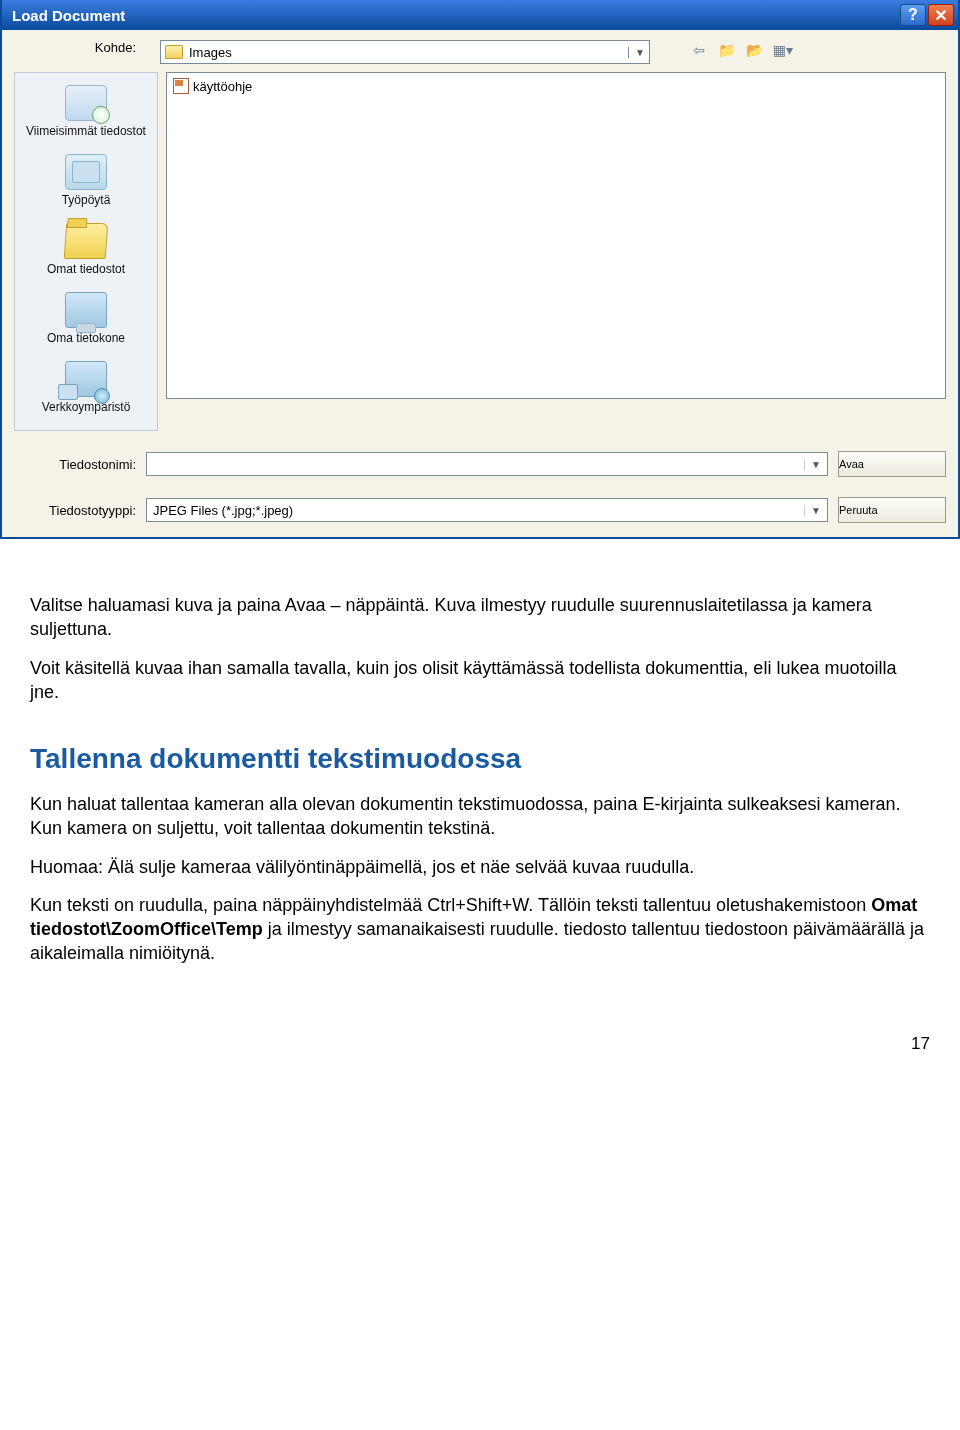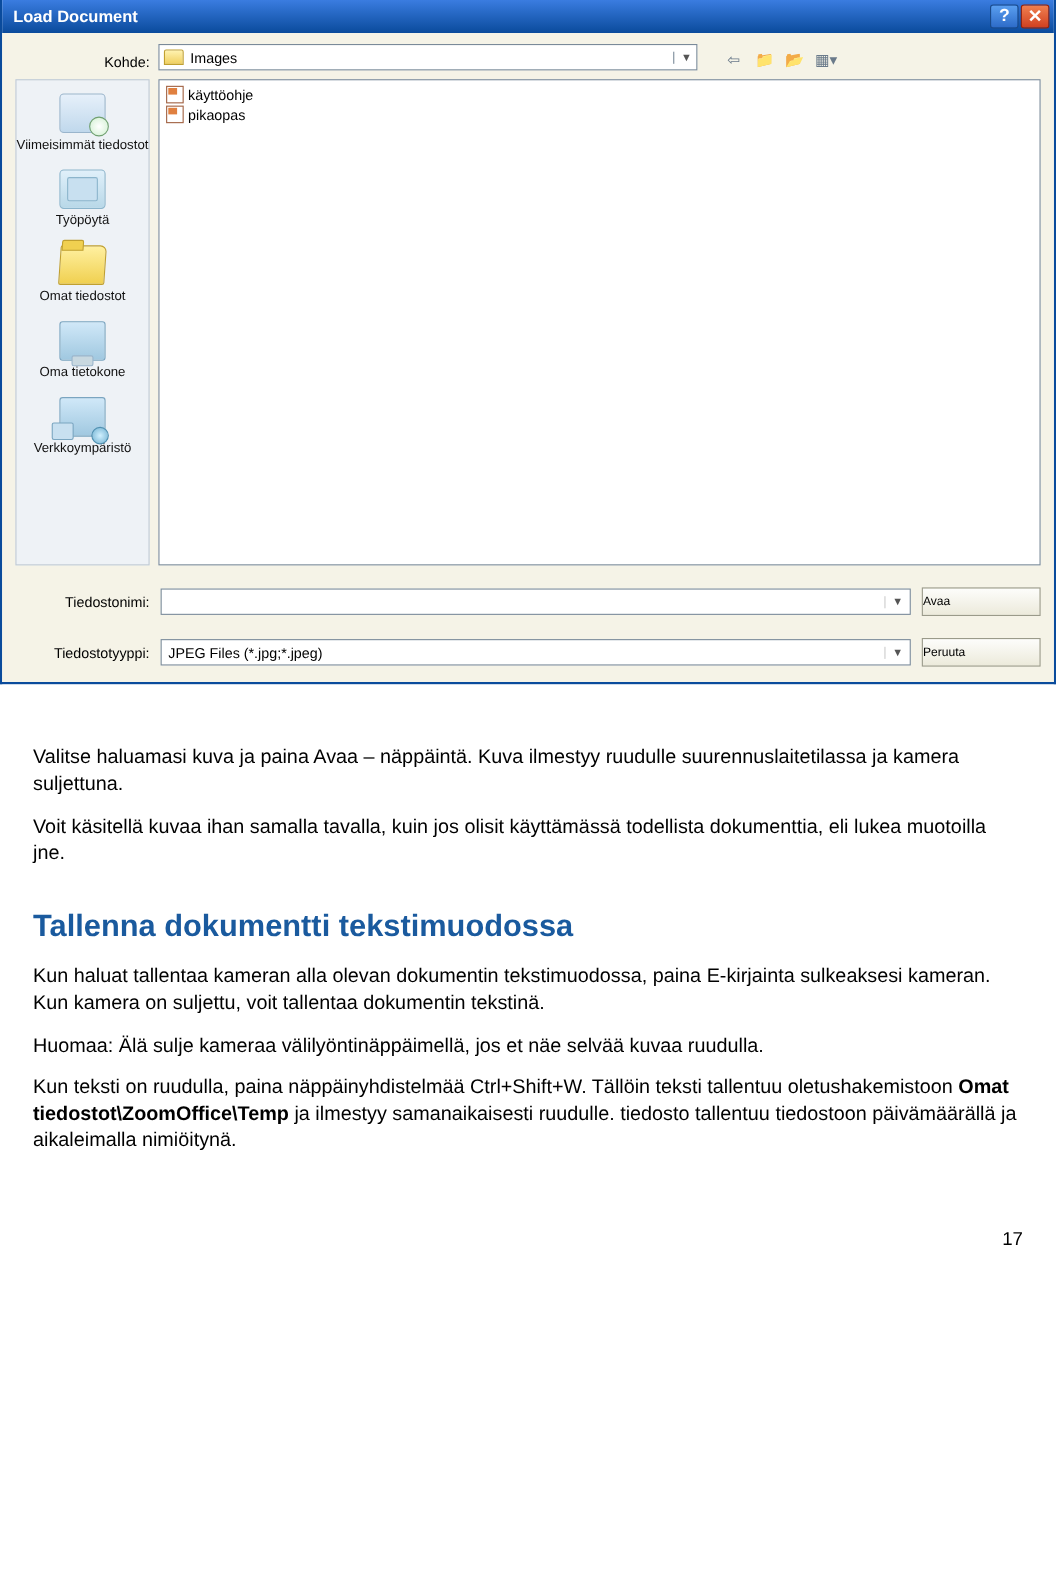--- a/index.html
+++ b/index.html
@@ -6,46 +6,46 @@
   body { font-family: Arial, sans-serif; background: #fff; width: 960px; }
   
   .dialog-outer { border: 2px solid #0a4b9c; border-top: none; margin: 0 0 30px 0; }
   .titlebar { background: linear-gradient(#3a7ce0, #0a4b9c); height: 30px; display: flex; align-items: center; padding: 0 4px 0 10px; color: #fff; font-weight: bold; font-size: 15px; }
   .titlebar-spacer { flex: 1; }
   .titlebar-btn { width: 26px; height: 22px; border-radius: 3px; margin-left: 2px; display: flex; align-items: center; justify-content: center; font-weight: bold; font-size: 16px; }
   .help-btn { background: linear-gradient(#5a9ff0, #2d6bc8); color: #fff; border: 1px solid #1a4a8a; }
   .close-btn { background: linear-gradient(#f08050, #d04020); color: #fff; border: 1px solid #a02000; }
   
   .dialog-body { background: #f5f3e7; padding: 10px 12px 14px 12px; }
-  .top-row { display: flex; align-items: flex-end; gap: 8px; margin-bottom: 8px; }
+  .top-row { display: flex; align-items: flex-start; gap: 24px; margin-bottom: 8px; }
   .top-label { width: 122px; text-align: right; font-size: 13px; }
   .kohde-select { flex: 0 0 490px; height: 24px; border: 1px solid #7a8a99; background: #fff; display: flex; align-items: center; padding: 0 4px; font-size: 13px; }
   .kohde-select .folder-ico { width: 18px; height: 14px; background: linear-gradient(#fff2b0,#f0d060); border: 1px solid #c0a030; margin-right: 6px; border-radius: 2px 2px 0 0; }
   .kohde-select .spacer { flex: 1; }
   .kohde-select .drop { border-left: 1px solid #7a8a99; padding-left: 6px; color: #555; font-size: 10px; }
   .toolbar-icons { display: flex; gap: 6px; align-items: center; margin-left: 14px; }
   .tool-ico { width: 22px; height: 20px; display: flex; align-items: center; justify-content: center; font-size: 14px; color: #6a7a8a; }
   
   .middle { display: flex; gap: 8px; }
-  .places { width: 122px; background: #eef2f6; border: 1px solid #c0cad4; padding: 6px 0; display: flex; flex-direction: column; align-items: center; }
+  .places { width: 144px; background: #eef2f6; border: 1px solid #c0cad4; padding: 6px 0; display: flex; flex-direction: column; align-items: center; }
   .place { text-align: center; margin: 6px 0 10px 0; font-size: 12px; color: #111; }
   .place-ico { width: 42px; height: 36px; margin: 0 auto 3px auto; border-radius: 4px; }
   .ico-recent { background: linear-gradient(#e6f0fa,#c0d8ec); border: 1px solid #9ab5cc; position: relative; }
   .ico-recent::after { content:""; position:absolute; right:-4px; bottom:-4px; width:16px; height:16px; background: radial-gradient(#fff,#d0f0d0); border:1px solid #70a070; border-radius:50%; }
   .ico-desktop { background: linear-gradient(#e0f0fa,#b8d8e8); border: 1px solid #8cb5cc; position:relative; }
   .ico-desktop::after { content:""; position:absolute; left:6px; top:6px; right:6px; bottom:6px; background:#c8e0f0; border:1px solid #8cb5cc; border-radius:2px; }
   .ico-docs { background: linear-gradient(#fff0a0,#f0d050); border: 1px solid #c0a030; border-radius: 2px 6px 2px 2px; transform: skewX(-4deg); position:relative; }
   .ico-docs::before { content:""; position:absolute; left:0; top:-6px; width:18px; height:8px; background:#f0d050; border:1px solid #c0a030; border-radius:2px 2px 0 0; }
   .ico-computer { background: linear-gradient(#d0e8f8,#a0c8e0); border: 1px solid #7aa5c0; border-radius: 3px; position:relative; }
   .ico-computer::after { content:""; position:absolute; left:10px; right:10px; bottom:-6px; height:8px; background:#c8d8e0; border:1px solid #9ab5cc; border-radius:2px; }
   .ico-network { background: linear-gradient(#d0e8f8,#a0c8e0); border: 1px solid #7aa5c0; border-radius: 3px; position:relative; }
   .ico-network::before { content:""; position:absolute; left:-8px; bottom:-4px; width:18px; height:14px; background:#c8e0f0; border:1px solid #7aa5c0; border-radius:2px; }
   .ico-network::after { content:""; position:absolute; right:-4px; bottom:-8px; width:14px; height:14px; background:radial-gradient(#d0f0ff,#70b0d0); border-radius:50%; border:1px solid #5090b0; }
   
-  .file-list { flex: 1; background: #fff; border: 1px solid #7a8a99; height: 442px; padding: 4px; font-size: 13px; }
+  .file-list { flex: 1; background: #fff; border: 1px solid #7a8a99; height: 327px; padding: 4px; font-size: 13px; }
   .file-item { display: flex; align-items: center; gap: 4px; padding: 1px 2px; }
   .file-ico { width: 16px; height: 16px; background: #fff; border: 1px solid #a06040; position: relative; }
   .file-ico::before { content:""; position:absolute; left:1px; top:1px; width:8px; height:6px; background:#e08040; }
   
   .bottom-rows { margin-top: 12px; }
   .brow { display: flex; align-items: center; gap: 10px; margin-top: 20px; }
   .blabel { width: 122px; text-align: right; font-size: 13px; }
   .binput { flex: 1; height: 24px; border: 1px solid #7a8a99; background: #fff; display: flex; align-items: center; padding: 0 6px; font-size: 13px; }
   .binput .spacer { flex: 1; }
   .binput .drop { color: #555; font-size: 10px; border-left: 1px solid #ccc; padding-left: 6px; }
@@ -103,24 +103,20 @@
         <div class="place">
           <div class="place-ico ico-network"></div>
           <div>Verkkoympäristö</div>
         </div>
       </div>
       <div class="file-list">
         <div class="file-item">
           <div class="file-ico"></div>
           <span>käyttöohje</span>
         </div>
-        <div class="file-item">
-          <div class="file-ico"></div>
-          <span>pikaopas</span>
-        </div>
       </div>
     </div>
     <div class="bottom-rows">
       <div class="brow">
         <div class="blabel">Tiedostonimi:</div>
         <div class="binput">
           <span></span>
           <div class="spacer"></div>
           <div class="drop">▼</div>
         </div>

